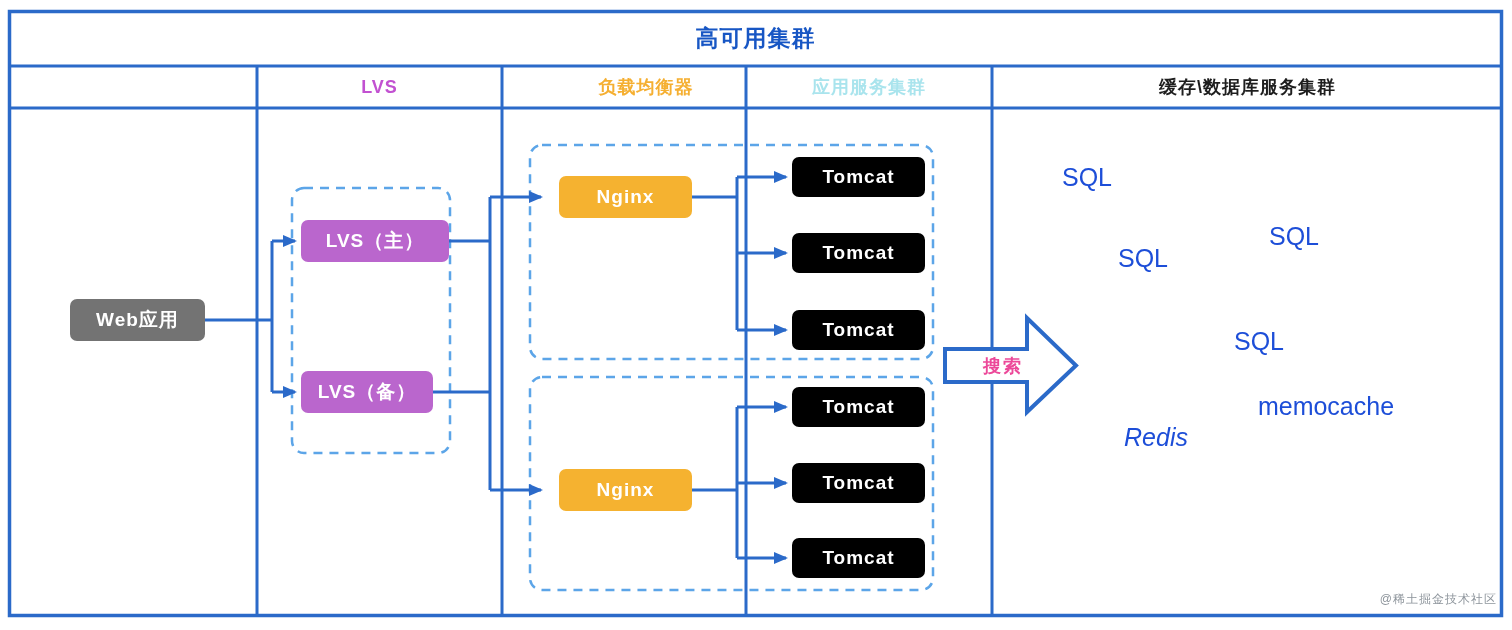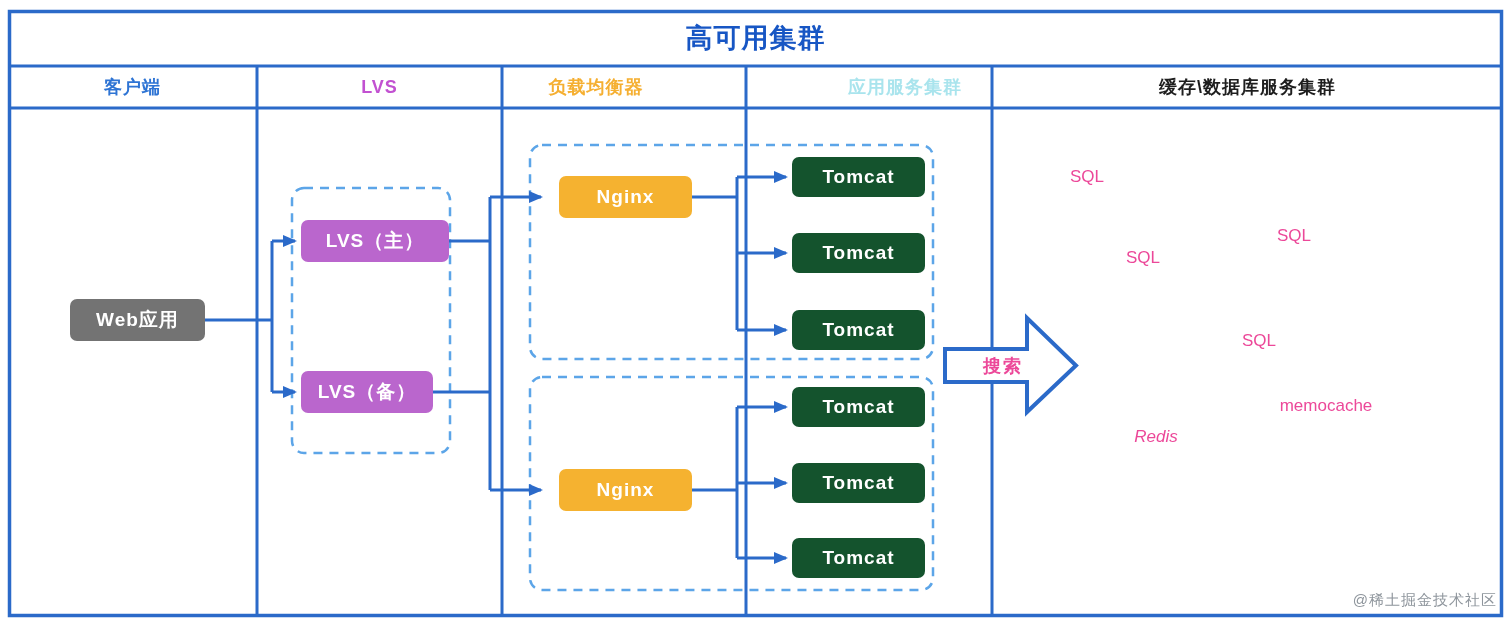--- a/index.html
+++ b/index.html
@@ -4,49 +4,49 @@
 <style>
   html,body{margin:0;padding:0;background:#ffffff;}
   .stage{
     position:relative;width:1512px;height:630px;overflow:hidden;
     font-family:"Liberation Sans","DejaVu Sans",sans-serif;background:#ffffff;
   }
   .stage svg{position:absolute;left:0;top:0;}
   .abs{position:absolute;}
   .title{
     left:8px;top:10px;width:1495px;height:54px;line-height:56px;
-    text-align:center;font-size:27px;font-weight:700;color:#1756C4;letter-spacing:1px;
+    text-align:center;font-size:23px;font-weight:700;color:#1756C4;letter-spacing:1px;
   }
   .col-header{
     top:66px;height:42px;line-height:42px;text-align:center;
     font-size:18px;font-weight:700;letter-spacing:1px;
   }
   .hdr-client{left:8px;width:249px;color:#2E74D4;}
   .hdr-lvs{left:257px;width:245px;color:#C251D1;}
-  .hdr-lb{left:474px;width:244px;color:#F5AF31;}
-  .hdr-app{left:746px;width:246px;color:#A9E4ED;padding-left:36px;}
+  .hdr-lb{left:524px;width:244px;color:#F5AF31;}
+  .hdr-app{left:746px;width:246px;color:#A9E4ED;}
   .hdr-cache{left:992px;width:511px;color:#1E1E1E;border-radius:9px;}
   .node{
     position:absolute;display:flex;align-items:center;justify-content:center;
     color:#ffffff;font-weight:700;font-size:19px;border-radius:7px;letter-spacing:1px;
   }
   .n-blue{background:#737373;}
   .n-purple{background:#BA66CD;}
   .n-orange{background:#F5B230;margin-left:12px;}
-  .n-cyan{background:#14532d;}
+  .n-cyan{background:#000000;}
   .search-label{
     color:#ec4899;font-size:18px;font-weight:600;letter-spacing:2px;
     transform:translate(-50%,-50%);white-space:nowrap;
   }
   .cache-label{
-    color:#ec4899;font-size:17px;font-weight:500;
+    color:#1d4ed8;font-size:25px;font-weight:500;
     transform:translate(-50%,-50%);white-space:nowrap;
   }
   .watermark{
-    right:15px;top:591px;color:#8E959C;font-size:15px;letter-spacing:1px;white-space:nowrap;
+    right:15px;top:591px;color:#8E959C;font-size:12px;letter-spacing:1px;white-space:nowrap;
   }
 </style>
 </head>
 <body>
 
 <div class="stage">
 
   <svg width="1512" height="630" viewBox="0 0 1512 630">
     <defs>
       <marker id="ah" markerUnits="userSpaceOnUse" markerWidth="16" markerHeight="14" refX="13" refY="7" orient="auto">
@@ -93,21 +93,20 @@
       <path d="M737,407 V558"></path>
       <path d="M737,407 H786" marker-end="url(#ah)"></path>
       <path d="M737,483 H786" marker-end="url(#ah)"></path>
       <path d="M737,558 H786" marker-end="url(#ah)"></path>
     </g>
 
     <path d="M945,349 L1027,349 L1027,318 L1076,365.5 L1027,412 L1027,382 L945,382 Z" fill="#ffffff" stroke="#2B6AC9" stroke-width="4"></path>
   </svg>
 
   <div class="abs title">高可用集群</div>
-  <div class="abs col-header hdr-client">客户端</div>
   <div class="abs col-header hdr-lvs">LVS</div>
   <div class="abs col-header hdr-lb">负载均衡器</div>
   <div class="abs col-header hdr-app">应用服务集群</div>
   <div class="abs col-header hdr-cache">缓存\数据库服务集群</div>
 
   <div class="node n-blue" style="left:70px;top:299px;width:135px;height:42px;">Web应用</div>
   <div class="node n-purple" style="left:301px;top:220px;width:148px;height:42px;">LVS（主）</div>
   <div class="node n-purple" style="left:301px;top:371px;width:132px;height:42px;">LVS（备）</div>
   <div class="node n-orange" style="left:547px;top:176px;width:133px;height:42px;">Nginx</div>
   <div class="node n-orange" style="left:547px;top:469px;width:133px;height:42px;">Nginx</div>

